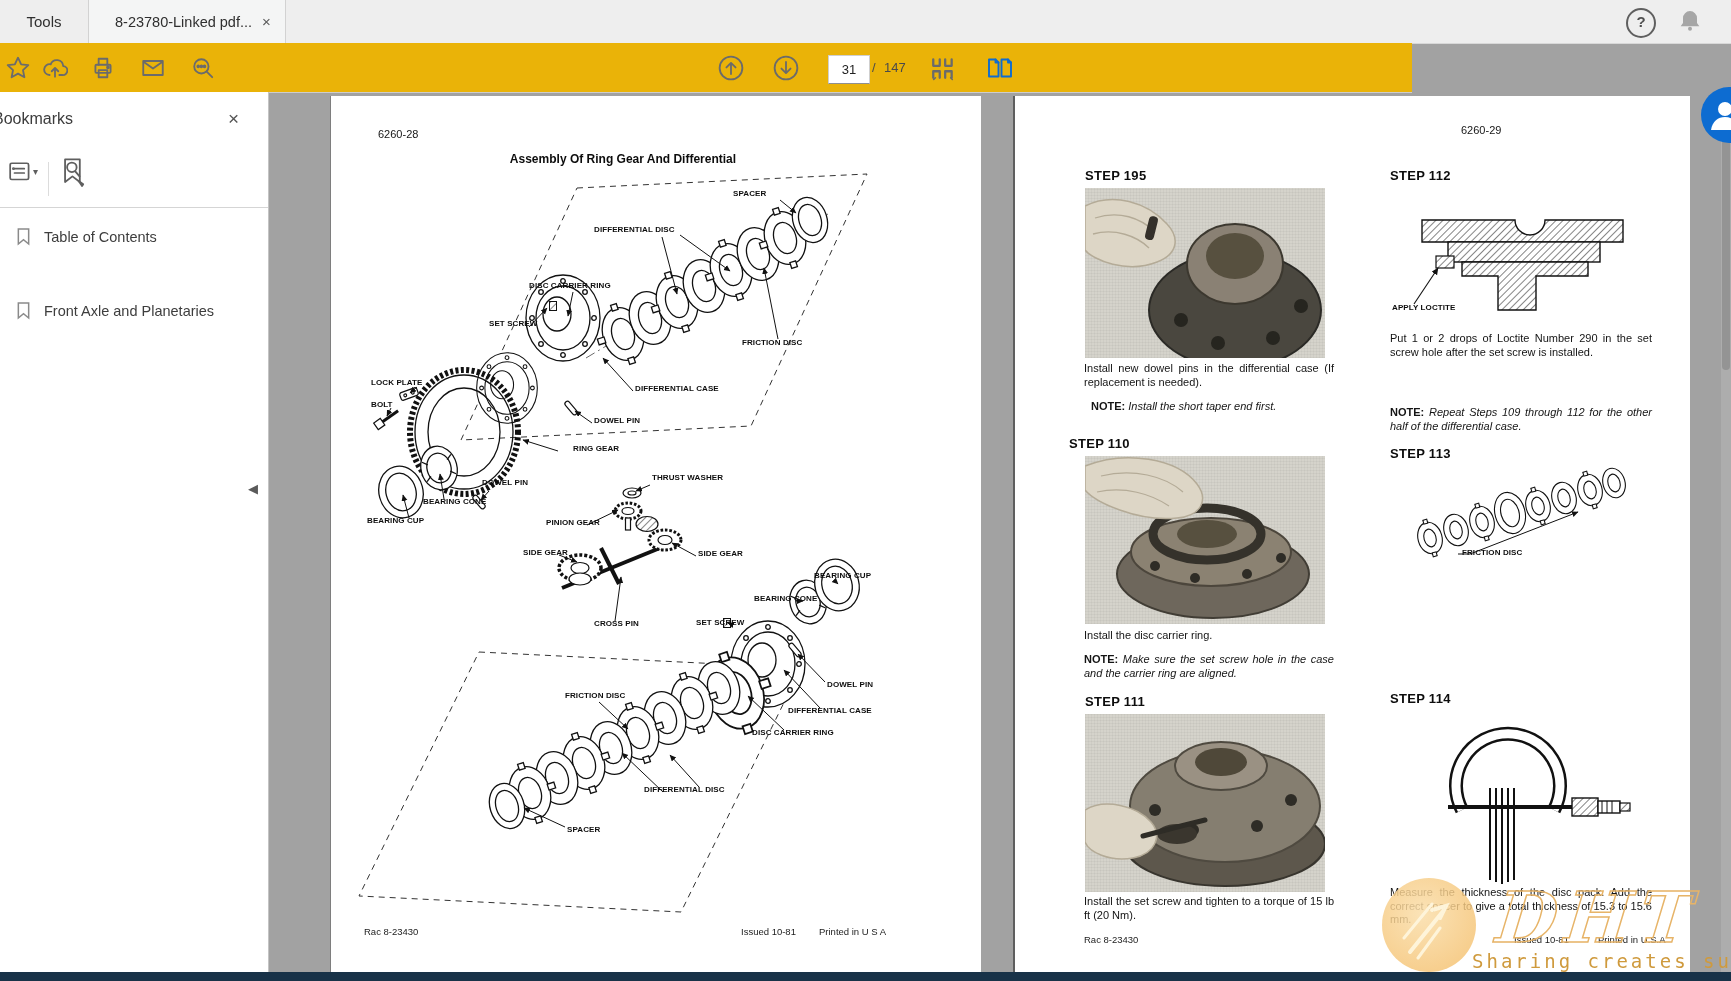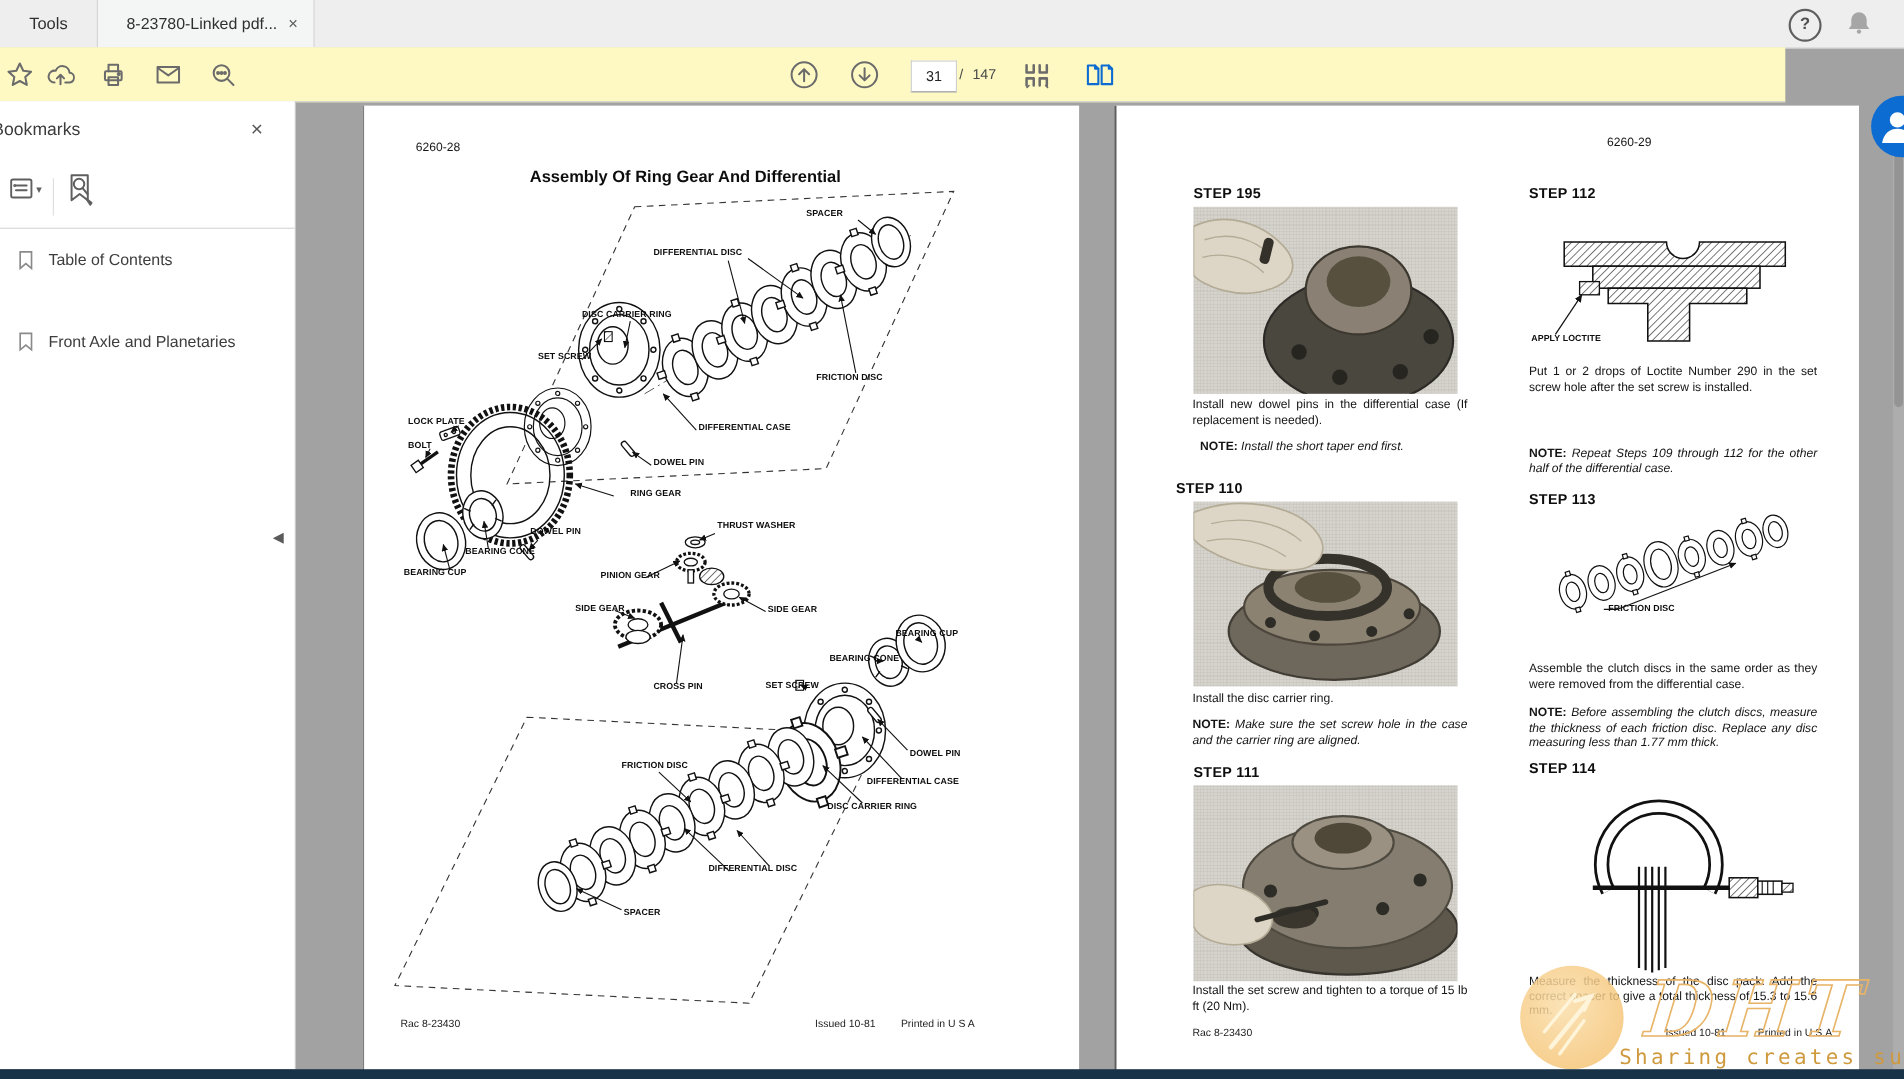--- a/index.html
+++ b/index.html
@@ -6,21 +6,21 @@
   #app{position:relative;width:1731px;height:981px;background:#a2a2a2;overflow:hidden;
        font-family:"Liberation Sans",sans-serif;-webkit-font-smoothing:antialiased;}
   
   .tabbar{position:absolute;left:0;top:0;width:1731px;height:43px;background:#eeeeee;border-bottom:1px solid #d8d8d8;}
   .tab-tools{position:absolute;left:0;top:0;width:88px;height:43px;line-height:43px;text-align:center;
              font-size:15px;color:#2f2f2f;cursor:default;}
   .tab-doc{position:absolute;left:88px;top:0;width:196px;height:43px;background:#f4f5f5;
            border-left:1px solid #d2d2d2;border-right:1px solid #d2d2d2;display:flex;align-items:center;}
   .tab-doc .t{font-size:14.5px;color:#2f2f2f;margin-left:26px;white-space:nowrap;}
   .tab-doc .x{margin-left:10px;font-size:15px;color:#5a5a5a;cursor:pointer;}
-  .toolbar{position:absolute;left:0;top:43px;width:1623px;height:49px;background:#fef9c3;border-bottom:1px solid #cdcdcd;}
+  .toolbar{position:absolute;left:0;top:43px;width:1412px;height:49px;background:#eab308;border-bottom:1px solid #cdcdcd;}
   .tbico{position:absolute;top:12px;width:26px;height:26px;cursor:pointer;}
   .tbico svg{width:26px;height:26px;stroke:#6b6b6b;fill:none;stroke-width:1.7;stroke-linecap:round;stroke-linejoin:round;}
   .pgbox{position:absolute;left:828px;top:12px;width:36px;height:25px;border:1px solid #cfcfcf;border-bottom:1px solid #8f8f8f;
          background:#fff;text-align:center;font-size:13px;color:#222;font-family:"Liberation Sans",sans-serif;}
   .pgsep{position:absolute;left:872px;top:17px;font-size:13px;color:#4a4a4a;}
   .pgtot{position:absolute;left:884px;top:17px;font-size:13px;color:#4a4a4a;}
   .help{position:absolute;left:1626px;top:8px;width:26px;height:26px;border:2px solid #5f5f5f;border-radius:50%;
         text-align:center;line-height:24px;font-weight:bold;color:#4f4f4f;font-size:15px;cursor:pointer;}
   .share{position:absolute;left:1701px;top:44px;width:56px;height:56px;border-radius:50%;background:#0d6cd1;cursor:pointer;z-index:20;}
   
@@ -33,21 +33,21 @@
   .vdiv{position:absolute;left:48px;top:70px;height:34px;border-left:1px solid #dcdcdc;}
   .bmrow{position:absolute;left:0;width:267px;height:37px;cursor:pointer;display:flex;align-items:center;}
   .bmrow svg{width:15px;height:19px;margin-left:16px;stroke:#8a8a8a;fill:none;stroke-width:1.6;}
   .bmrow .bt{margin-left:13px;font-size:14.5px;color:#3d3d3d;white-space:nowrap;}
   .collapse{position:absolute;left:248px;top:481px;font-size:13px;color:#5a5a5a;cursor:pointer;z-index:5;}
   
   .page{position:absolute;top:96px;height:877px;background:#fff;color:#111;}
   #pageL{left:330px;width:650px;border-left:1px solid #7e7e7e;}
   #pageR{left:1013px;width:675px;border-left:2px solid #5e5e5e;}
   .pnum{position:absolute;font-size:11px;color:#161616;}
-  .ptitle{position:absolute;left:92px;top:56px;width:400px;text-align:center;font-size:15px;font-weight:bold;color:#0d0d0d;}
+  .ptitle{position:absolute;left:92px;top:56px;width:400px;text-align:center;font-size:12px;font-weight:bold;color:#0d0d0d;}
   .dlb{position:absolute;font-size:8px;font-weight:bold;color:#0d0d0d;white-space:nowrap;letter-spacing:.1px;}
   .foot{position:absolute;font-size:9.5px;color:#1c1c1c;white-space:nowrap;}
   .step-h{position:absolute;font-size:13px;font-weight:bold;color:#0d0d0d;letter-spacing:.3px;}
   .cap{position:absolute;font-size:11px;line-height:13.5px;color:#141414;text-align:justify;}
   .cap b{font-weight:bold;font-style:normal;}
   .cap i{font-style:italic;}
   .photo{position:absolute;background:#d5d3cb;background-image:
      repeating-linear-gradient(0deg,rgba(0,0,0,.035) 0 1px,transparent 1px 3px),
      repeating-linear-gradient(90deg,rgba(0,0,0,.03) 0 1px,transparent 1px 3px);}
   .photo svg{position:absolute;left:0;top:0;width:100%;height:100%;}
@@ -527,24 +527,20 @@
           <g transform="translate(214,17) rotate(-16)">
               <ellipse rx="11" ry="15"></ellipse>
               <ellipse rx="6" ry="9"></ellipse>
             </g>
         </g>
         <line x1="70" y1="88" x2="178" y2="46" stroke="#111" stroke-width="1" marker-end="url(#ar)"></line>
         <line x1="70" y1="88" x2="58" y2="88" stroke="#111" stroke-width="1"></line>
       </svg>
     </div>
     <span class="dlb" style="left:447px;top:452px">FRICTION DISC</span>
-    <div class="cap" style="left:375px;top:506px;width:262px">Assemble the clutch discs in the same order as they were removed from the differential case.</div>
-    <div class="cap" style="left:375px;top:546px;width:262px">
-      <b>NOTE:</b><i> Before assembling the clutch discs, measure the thickness of each friction disc. Replace any disc measuring less than 1.77 mm thick.</i>
-    </div>
 
     <span class="step-h" style="left:375px;top:595px">STEP 114</span>
     <div class="draw" style="left:387px;top:614px;width:252px;height:176px">
       <svg viewBox="0 0 252 176">
         <path d="M60 100 A52 52 0 1 1 152 100" fill="none" stroke="#111" stroke-width="14"></path>
         <path d="M60 100 A52 52 0 1 1 152 100" fill="none" stroke="#fff" stroke-width="9"></path>
         <line x1="46" y1="97" x2="206" y2="97" stroke="#111" stroke-width="4"></line>
         <g stroke="#111" stroke-width="2" fill="none">
           <line x1="88" y1="78" x2="88" y2="170"></line>
             <line x1="94" y1="78" x2="94" y2="172"></line>

